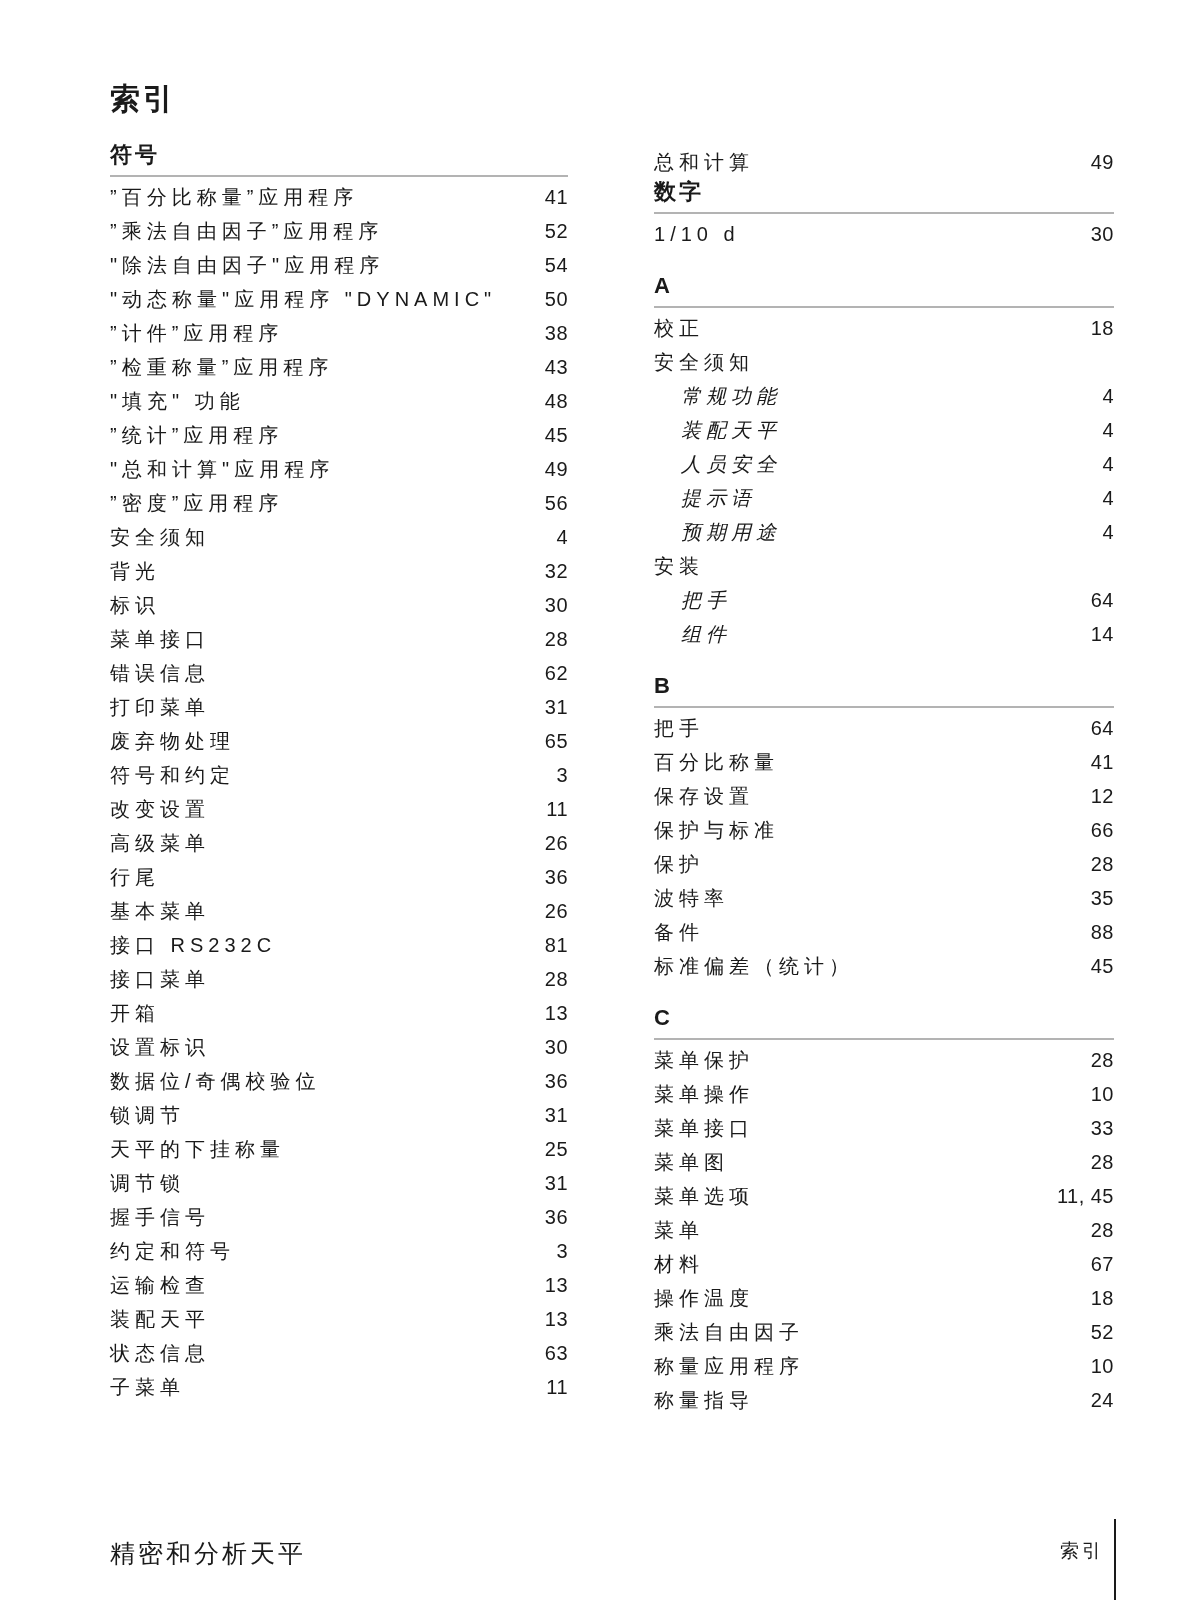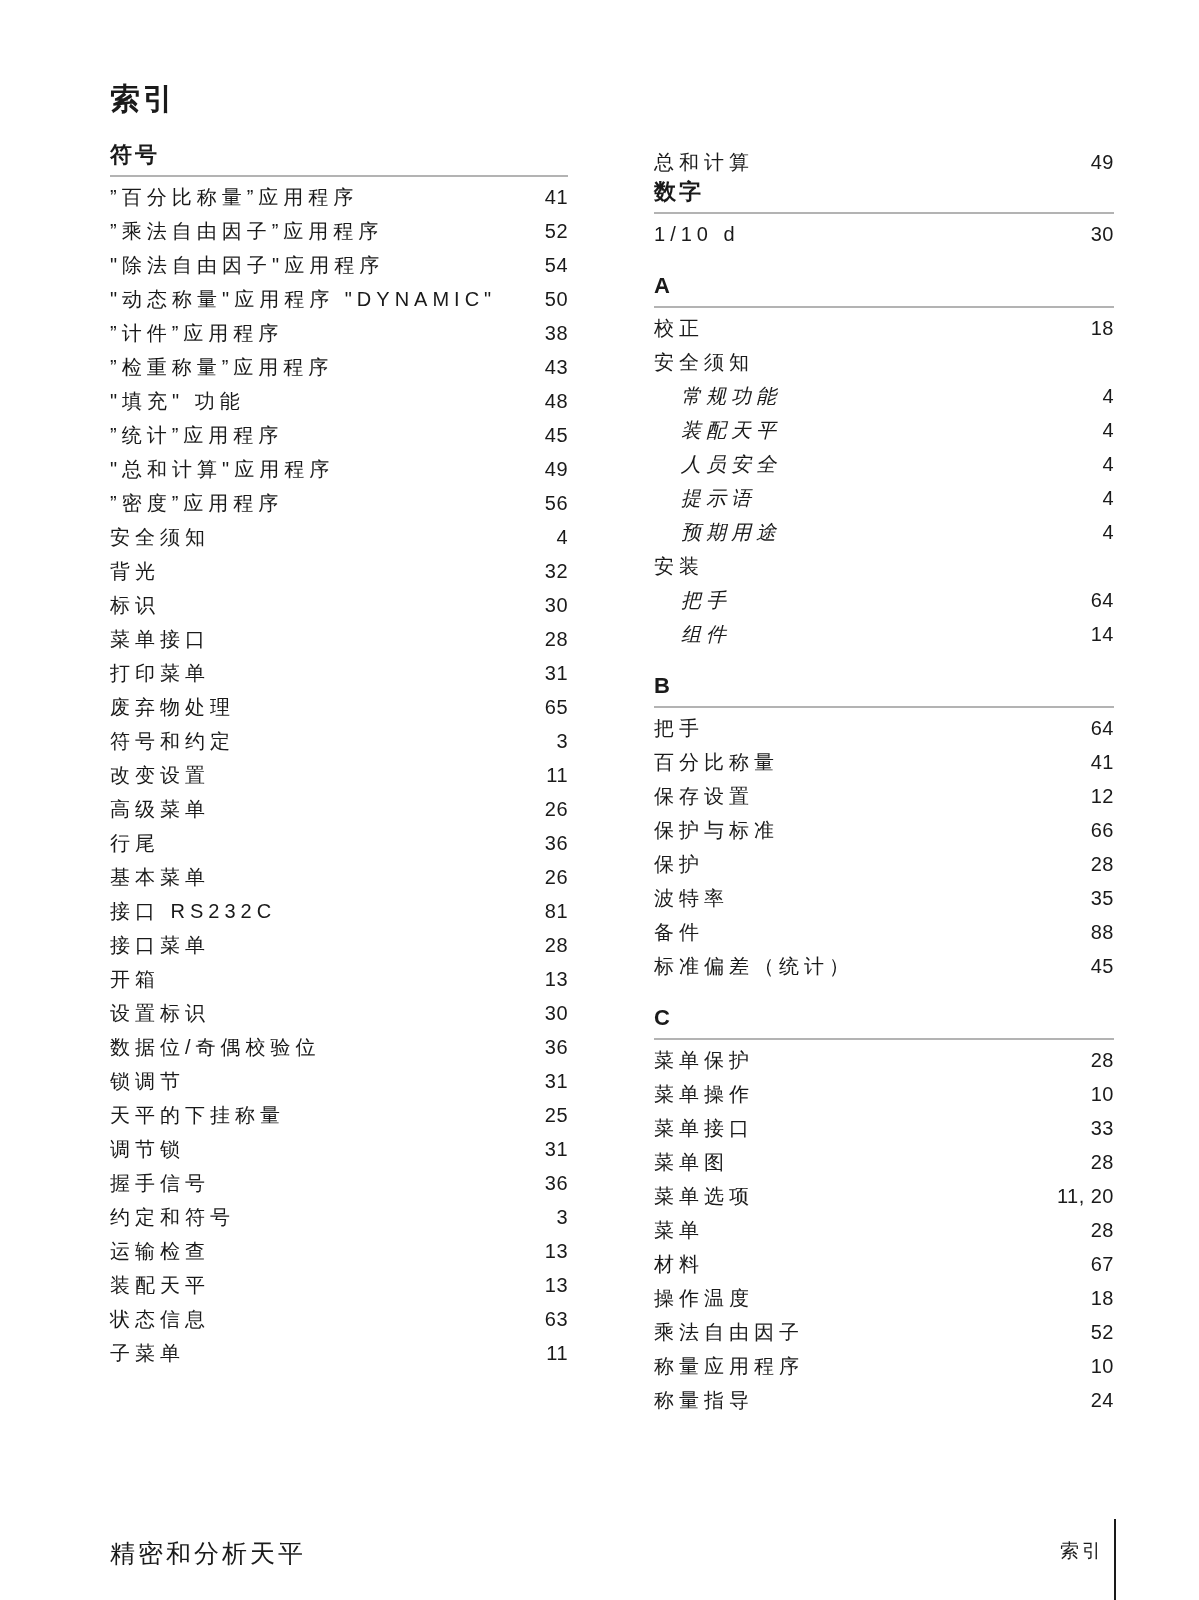--- a/index.html
+++ b/index.html
@@ -121,20 +121,24 @@
               </div>
               <div class="row">
                 <span class="label">标识</span>
                 <span class="pagenum">30</span>
               </div>
               <div class="row">
                 <span class="label">菜单接口</span>
                 <span class="pagenum">28</span>
               </div>
               <div class="row">
+                <span class="label">错误信息</span>
+                <span class="pagenum">62</span>
+              </div>
+              <div class="row">
                 <span class="label">打印菜单</span>
                 <span class="pagenum">31</span>
               </div>
               <div class="row">
                 <span class="label">废弃物处理</span>
                 <span class="pagenum">65</span>
               </div>
               <div class="row">
                 <span class="label">符号和约定</span>
                 <span class="pagenum">3</span>
@@ -328,21 +332,21 @@
               <div class="row">
                 <span class="label">菜单接口</span>
                 <span class="pagenum">33</span>
               </div>
               <div class="row">
                 <span class="label">菜单图</span>
                 <span class="pagenum">28</span>
               </div>
               <div class="row">
                 <span class="label">菜单选项</span>
-                <span class="pagenum">11, 20</span>
+                <span class="pagenum">11, 45</span>
               </div>
               <div class="row">
                 <span class="label">菜单</span>
                 <span class="pagenum">28</span>
               </div>
               <div class="row">
                 <span class="label">材料</span>
                 <span class="pagenum">67</span>
               </div>
               <div class="row">

